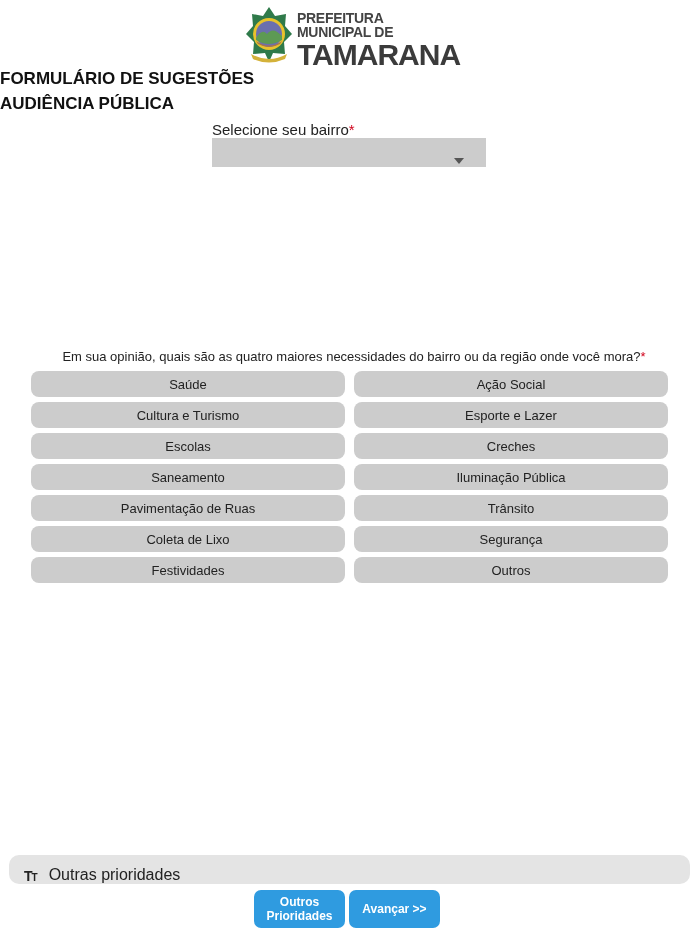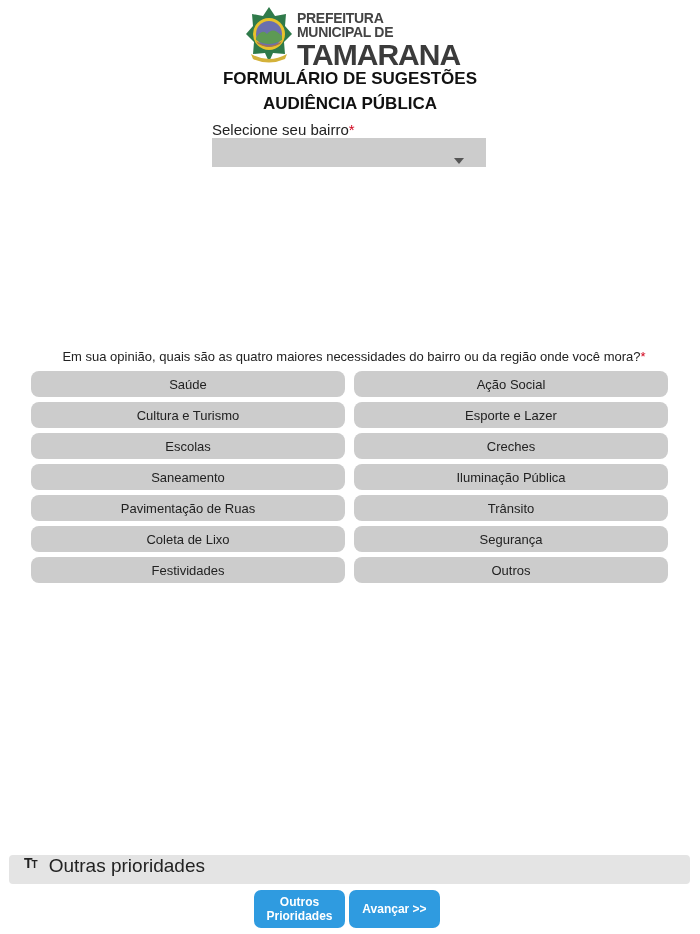--- a/index.html
+++ b/index.html
@@ -9,21 +9,21 @@
   }
   .logo {
     position: absolute; left: 245px; top: 6px; width: 195px; height: 60px;
     display: flex; align-items: center;
   }
   .crest { width: 48px; height: 60px; position: relative; }
   .logo-text { margin-left: 4px; display: flex; flex-direction: column; line-height: 1; }
   .logo-small { font-size: 14px; font-weight: bold; color: #444; letter-spacing: -0.3px; margin-top: 8px; }
   .logo-big { font-size: 30px; font-weight: bold; color: #3b3b3b; letter-spacing: -1px; margin-top: 1px; }
   .title {
-    position: absolute; left: 0; width: 700px; text-align: center;
+    position: absolute; left: 0; width: 700px; 
     font-size: 17px; font-weight: bold; color: #111;
   }
   .title.t1 { top: 69px; }
   .title.t2 { top: 94px; }
   .field-label { position: absolute; left: 212px; top: 121px; font-size: 15px; color: #222; }
   .req { color: #d0021b; }
   .select {
     position: absolute; left: 212px; top: 138px; width: 274px; height: 29px;
     background: #cccccc; cursor: pointer;
   }
@@ -40,27 +40,27 @@
     position: absolute; left: 31px; top: 371px; width: 637px;
     display: grid; grid-template-columns: 314px 314px; column-gap: 9px; row-gap: 5px;
   }
   .opt {
     height: 26px; background: #cccccc; border-radius: 8px;
     display: flex; align-items: center; justify-content: center;
     font-size: 13px; color: #222; cursor: pointer;
   }
   .other-bar {
     position: absolute; left: 9px; top: 855px; width: 681px; height: 29px;
-    background: #e4e4e4; border-radius: 4px; display: flex; align-items: flex-start;
+    background: #e4e4e4; border-radius: 10px; display: flex; align-items: flex-end;
   }
   .tt-icon { margin-left: 15px; font-weight: bold; font-size: 14px; color: #222; letter-spacing: -1px; }
   .tt-icon small { font-size: 10px; }
   .other-input {
     margin-left: 12px; border: none; background: transparent; outline: none;
-    font-family: "Liberation Sans", sans-serif; font-size: 19px; color: #222; width: 600px; padding: 0;
+    font-family: "Liberation Sans", sans-serif; font-size: 16px; color: #222; width: 600px; padding: 0;
   }
   .other-input::placeholder { color: #222; }
   .btn {
     position: absolute; top: 890px; height: 38px; background: #2f9be0; color: #fff;
     border-radius: 7px; font-weight: bold; font-size: 12px; display: flex;
     align-items: center; justify-content: center; text-align: center; line-height: 1.2; cursor: pointer;
   }
   .btn-clear { left: 254px; width: 91px; }
   .btn-next { left: 349px; width: 91px; }
 </style>

